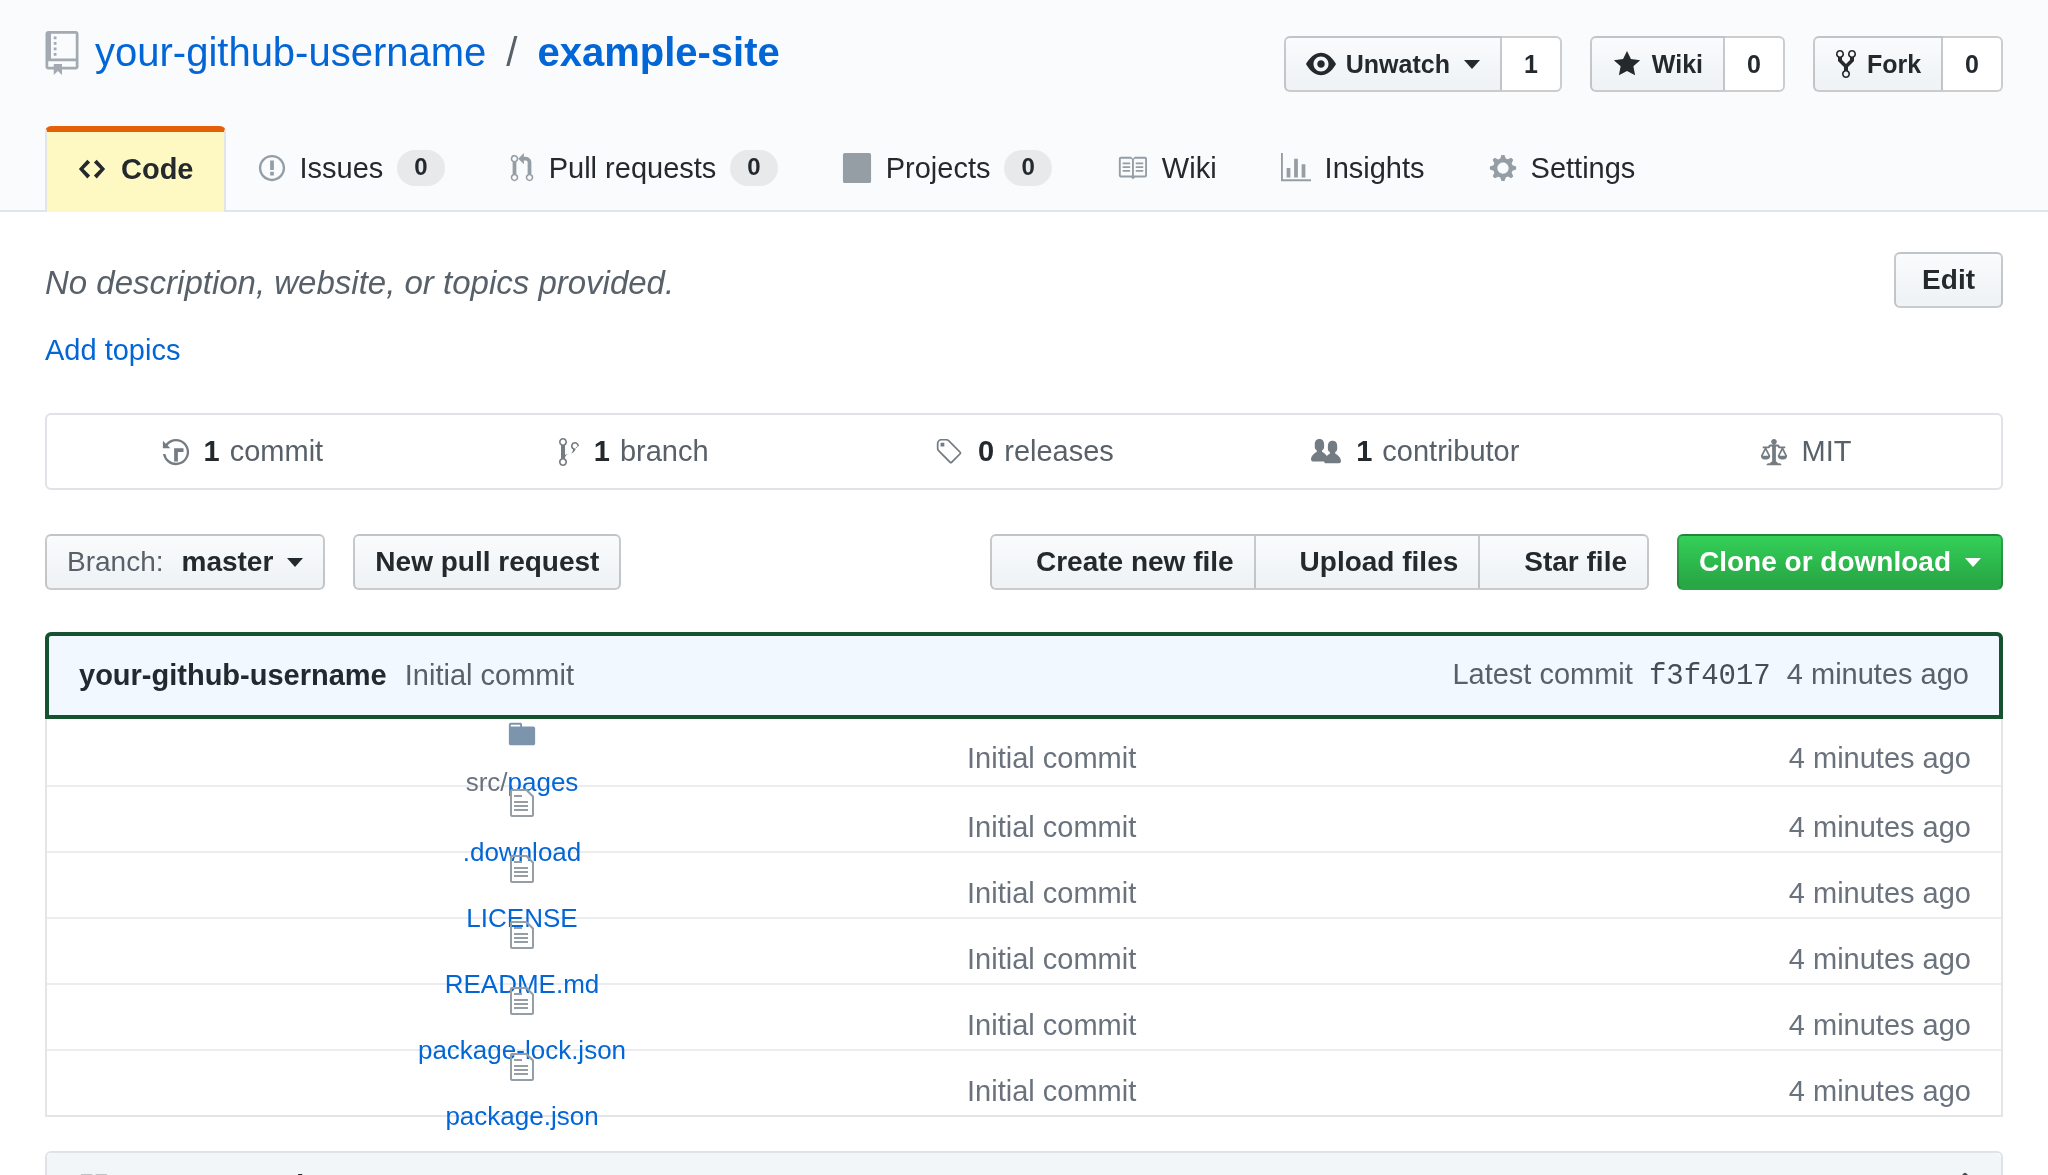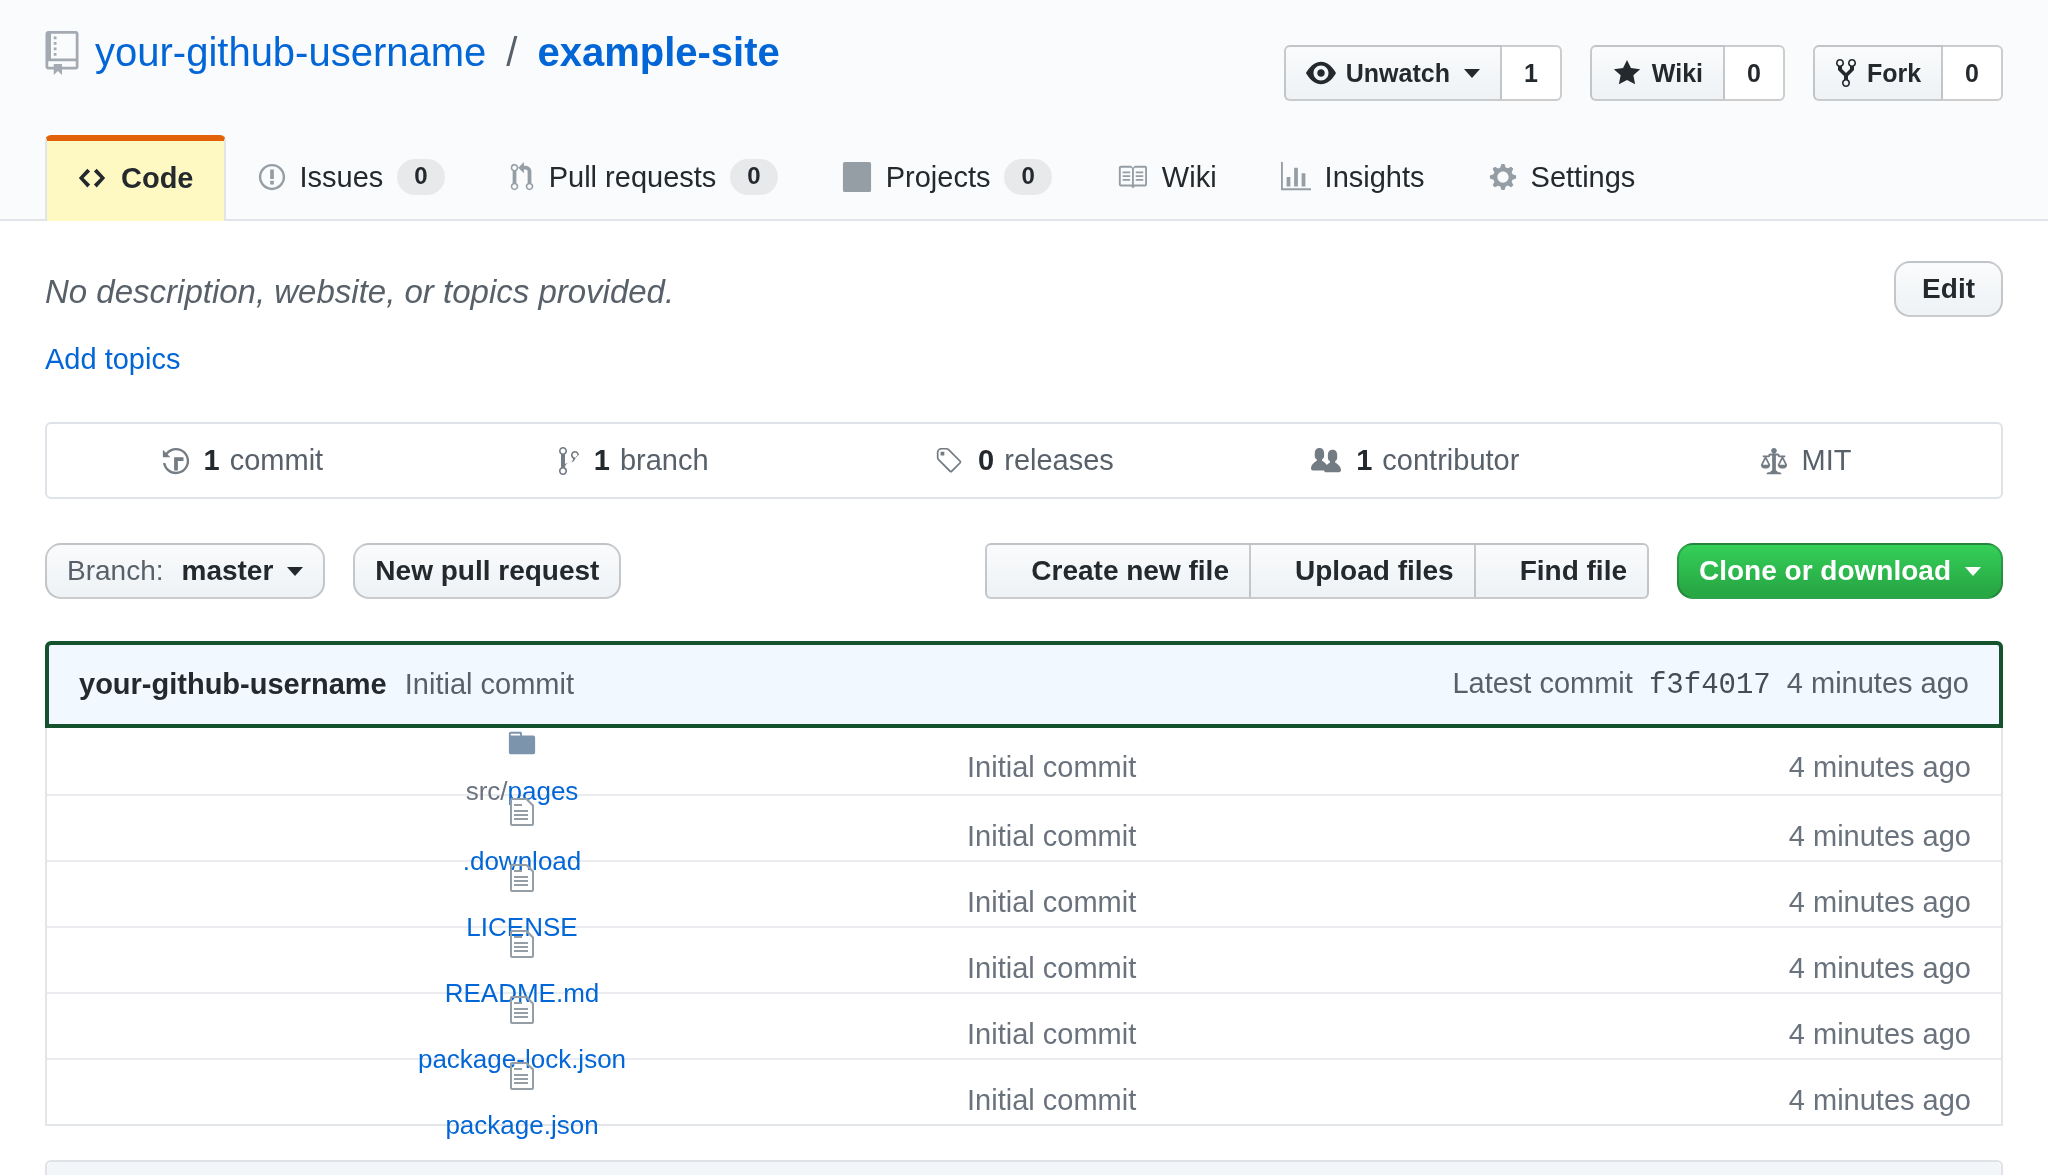--- a/index.html
+++ b/index.html
@@ -16,21 +16,21 @@
     background: #fafbfc;
     border-bottom: 2px solid #e1e4e8;
     padding: 30px 45px 0 45px;
   }
   .header-top { display: flex; justify-content: space-between; align-items: flex-start; }
   .repo-title { display: flex; align-items: center; gap: 16px; font-size: 40px; }
   .repo-title .owner { color: #0366d6; font-weight: 400; }
   .repo-title .sep { color: #586069; font-weight: 400; padding: 0 4px; }
   .repo-title .name { color: #0366d6; font-weight: 700; }
 
-  .pagehead-actions { display: flex; gap: 28px; margin-top: 15px; }
+  .pagehead-actions { display: flex; gap: 28px; margin-top: 6px; }
   .btn-with-count { display: flex; }
   .btn {
     display: inline-flex; align-items: center; gap: 10px;
     font-size: 25px; font-weight: 700; color: #24292e;
     background: linear-gradient(-180deg, #fafbfc, #eff3f6 90%);
     border: 2px solid rgba(27,31,35,.22);
     border-radius: 6px;
     padding: 10px 20px;
     cursor: pointer;
     white-space: nowrap;
@@ -106,21 +106,21 @@
   .btn-group { display: flex; }
   .btn-group .btn { border-radius: 0; border-left-width: 0; padding-left: 44px; }
   .btn-group .btn:first-child { border-radius: 6px 0 0 6px; border-left-width: 2px; }
   .btn-group .btn:last-child { border-radius: 0 6px 6px 0; }
   .btn.green {
     color: #fff;
     background: linear-gradient(-180deg, #34d058, #28a745 90%);
     border-color: rgba(27,31,35,.25);
     margin-left: 28px;
   }
-  .btn { font-size: 28px; border-radius: 16px; }
+  .btn { font-size: 28px; }
   .pagehead-actions .btn, .pagehead-actions .social-count { font-size: 25px; }
 
   
   .commit-tease {
     margin-top: 42px;
     background: #f1f8ff;
     border: 4px solid #14532d;
     border-radius: 6px 6px 0 0;
     padding: 22px 30px;
     display: flex; justify-content: space-between; align-items: center;
@@ -338,21 +338,21 @@
         <span class="lbl">Branch:</span>
         <span>master</span>
         <span class="caret"></span>
       </a>
       <a class="btn">New pull request</a>
     </div>
     <div class="file-nav-right">
       <div class="btn-group">
         <a class="btn">Create new file</a>
         <a class="btn">Upload files</a>
-        <a class="btn">Find file</a>
+        <a class="btn">Star file</a>
       </div>
       <a class="btn green">
         <span>Clone or download</span>
         <span class="caret"></span>
       </a>
     </div>
   </div>
 
   <div class="commit-tease">
     <div>

